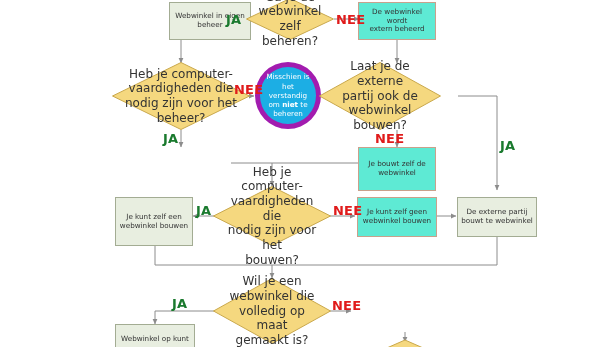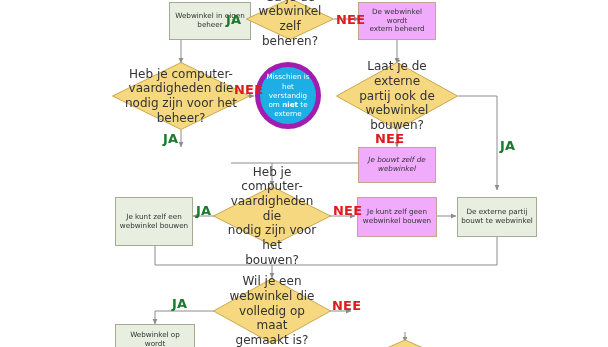--- a/index.html
+++ b/index.html
@@ -46,21 +46,21 @@
   .box {
     border: 1px solid #9aa08c;
     font-size: 7.2px;
     color: #333333;
   }
   .box.green {
     background: #e8eee0;
     border-color: #a3ac93;
   }
   .box.pink {
-    background: #f0abfc;
+    background: #5eead4;
     border-color: #c9a18c;
     align-items: center;
   }
   
   .diamond {
     background: transparent;
     border: none;
   }
   .diamond .diamond-shape {
     position: absolute;
@@ -180,34 +180,34 @@
 vaardigheden die
 nodig zijn voor het
 beheer?</span>
   </div>
 
   <div class="node circle" style="left:255px; top:62px; width:66px; height:67px;">
     <span class="node-label"><span>Misschien is
 het
 verstandig
 om </span><b>niet</b><span> te
-externe</span></span>
-  </div>
-
-  <div class="node diamond" style="left:336px; top:62px; width:122px; height:68px;">
+beheren</span></span>
+  </div>
+
+  <div class="node diamond" style="left:319px; top:62px; width:122px; height:68px;">
     <svg class="diamond-shape" viewBox="0 0 122 68" preserveAspectRatio="none">
       <polygon points="61,0.5 121.5,34 61,67.5 0.5,34" fill="#f5d87f" stroke="#c9a84c" stroke-width="1"></polygon>
     </svg>
     <span class="node-label">Laat je de externe
 partij ook de
 webwinkel bouwen?</span>
   </div>
 
 
-  <div class="node box pink" style="left:358px; top:147px; width:78px; height:36px;font-style:italic;">
+  <div class="node box pink" style="left:358px; top:147px; width:78px; height:44px;">
     <span class="node-label">Je bouwt zelf de
 webwinkel</span>
   </div>
 
   <div class="node diamond" style="left:213px; top:186px; width:118px; height:60px;">
     <svg class="diamond-shape" viewBox="0 0 118 60" preserveAspectRatio="none">
       <polygon points="59,0.5 117.5,30 59,59.5 0.5,30" fill="#f5d87f" stroke="#c9a84c" stroke-width="1"></polygon>
     </svg>
     <span class="node-label">Heb je computer-
 vaardigheden die
@@ -235,21 +235,21 @@
       <polygon points="59,0.5 117.5,33 59,65.5 0.5,33" fill="#f5d87f" stroke="#c9a84c" stroke-width="1"></polygon>
     </svg>
     <span class="node-label">Wil je een
 webwinkel die
 volledig op maat
 gemaakt is?</span>
   </div>
 
 
   <div class="node box green" style="left:115px; top:324px; width:80px; height:31px;">
-    <span class="node-label">Webwinkel op wordt</span>
+    <span class="node-label">Webwinkel op kunt</span>
   </div>
 
   <span class="edge-label yes" style="left:226px; top:12px;">JA</span>
   <span class="edge-label no" style="left:336px; top:12px;">NEE</span>
   <span class="edge-label no" style="left:234px; top:82px;">NEE</span>
   <span class="edge-label yes" style="left:163px; top:131px;">JA</span>
   <span class="edge-label no" style="left:375px; top:131px;">NEE</span>
   <span class="edge-label yes" style="left:500px; top:138px;">JA</span>
   <span class="edge-label yes" style="left:196px; top:203px;">JA</span>
   <span class="edge-label no" style="left:333px; top:203px;">NEE</span>

